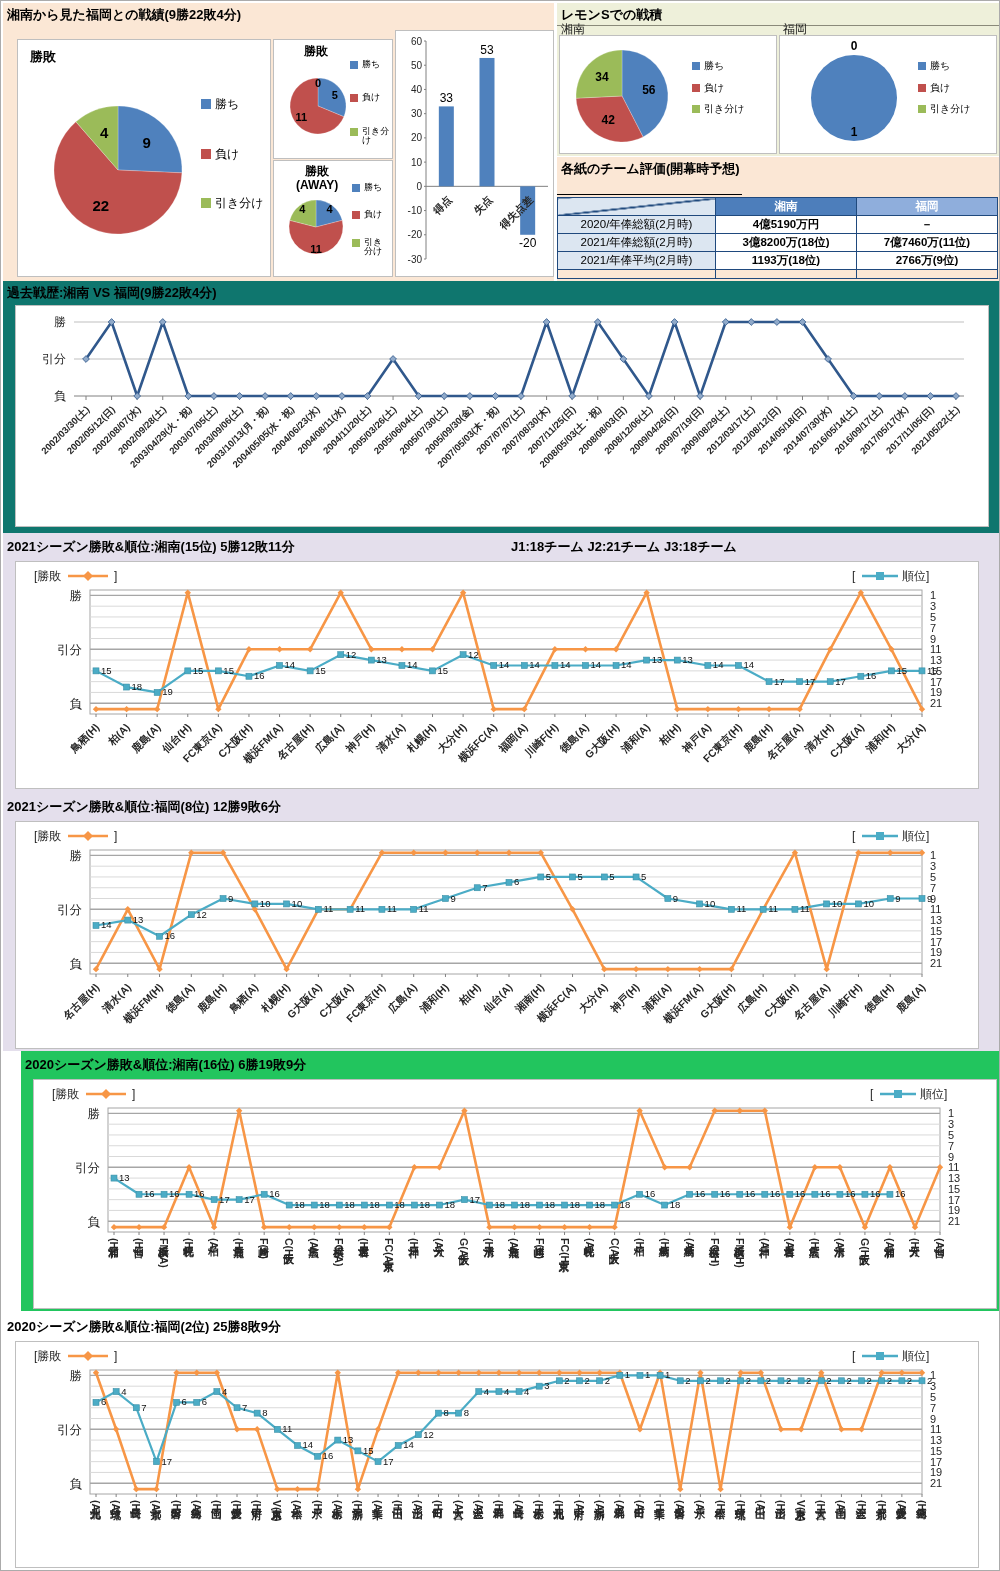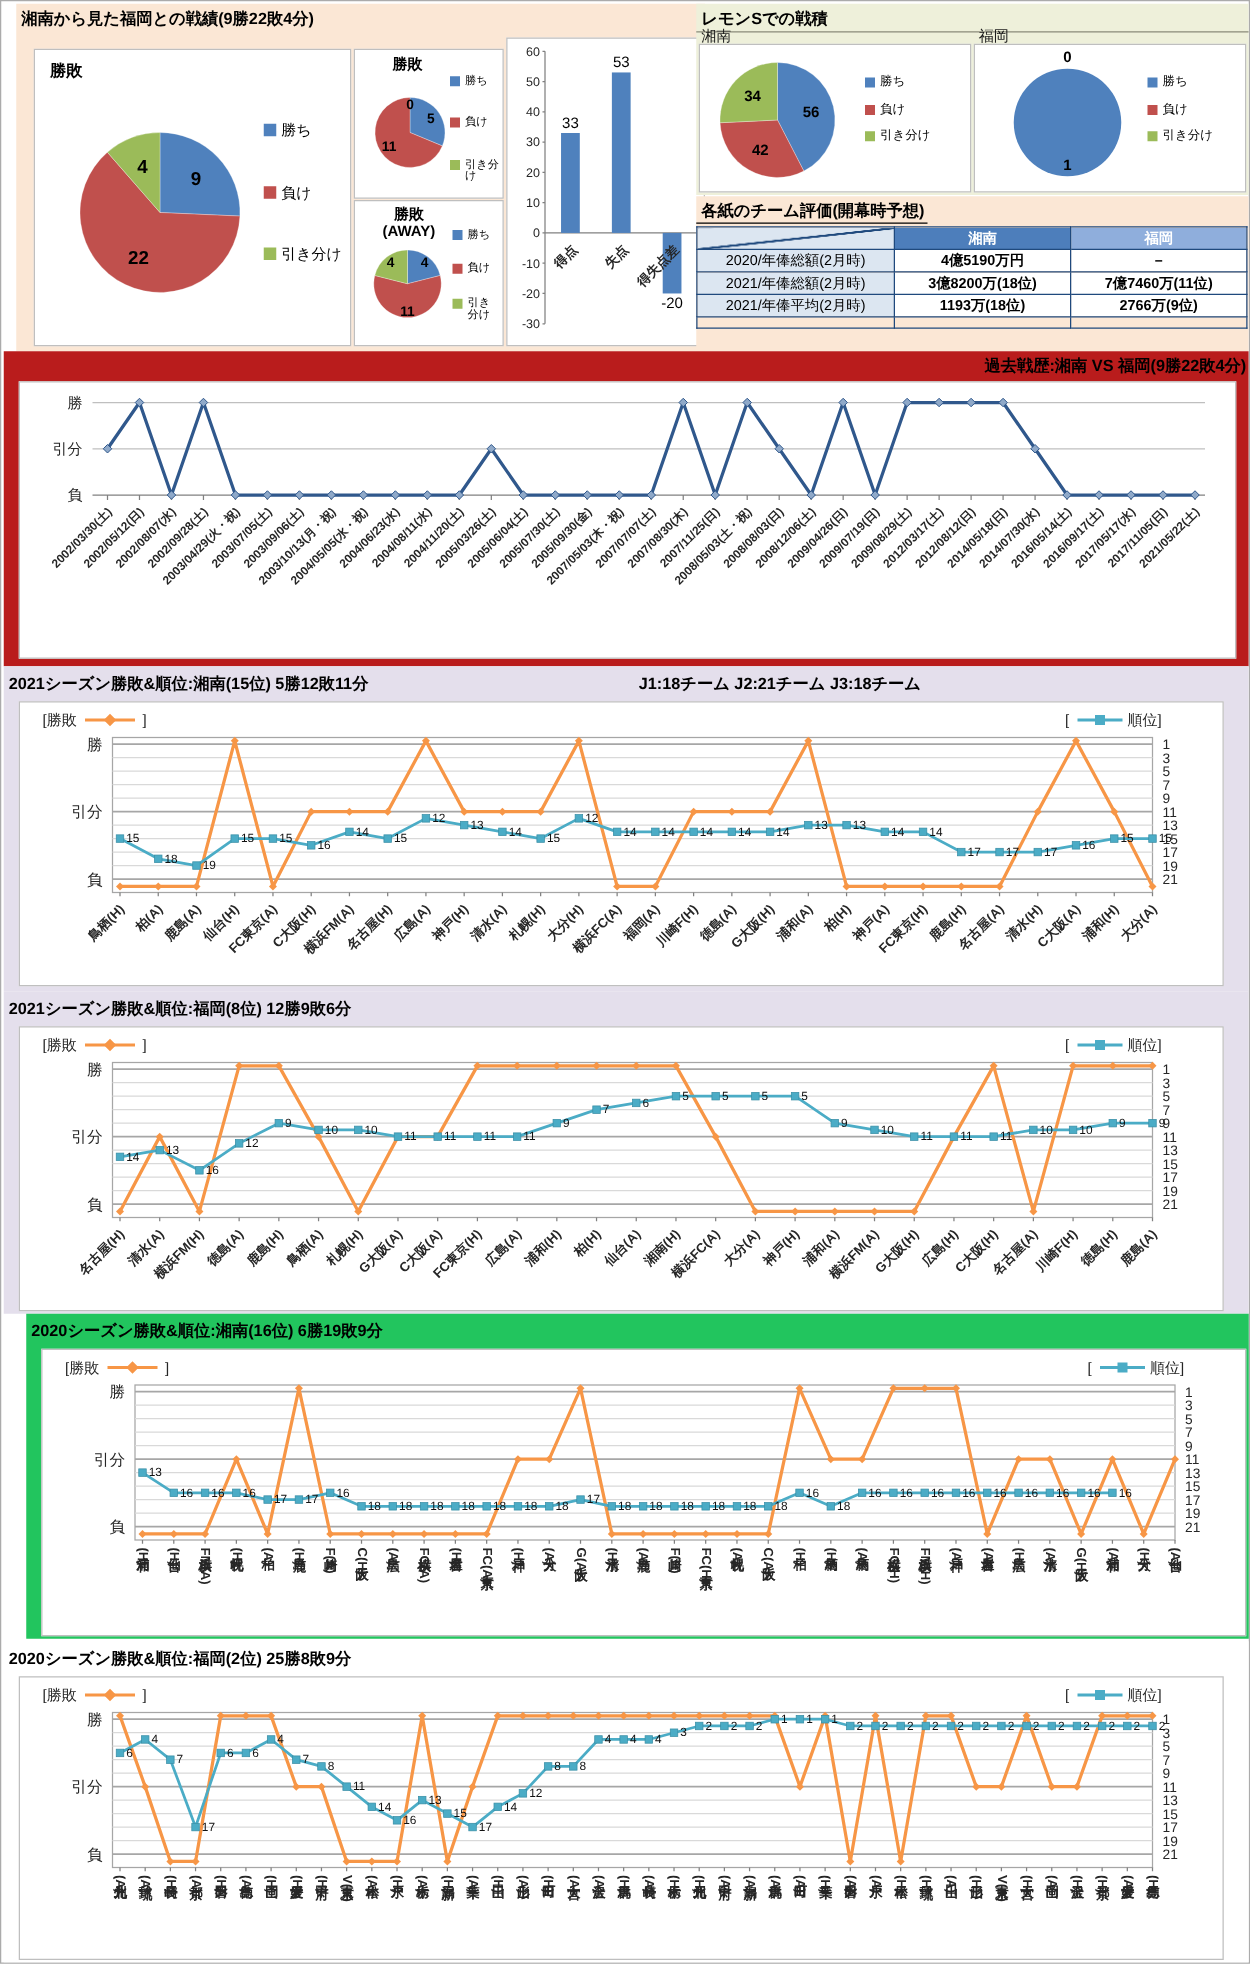--- a/index.html
+++ b/index.html
@@ -22,21 +22,21 @@
   .diag{background:#DCE6F1 linear-gradient(to bottom right,transparent 47%,#1F497D 48%,#1F497D 52%,transparent 53%);}
   .banner{position:absolute;font-size:13px;font-weight:bold;color:#000;white-space:nowrap;}
   .vlabel{position:absolute;writing-mode:vertical-rl;font-size:10.5px;font-weight:bold;color:#262626;white-space:nowrap;letter-spacing:0;}
   svg text{font-family:"Liberation Sans","DejaVu Sans",sans-serif;}
 </style>
 </head>
 <body>
 
 <div id="page">
 
-  <div class="sec" style="left:12px;top:2px;width:551px;height:278px;background:#FBE7D5;">
+  <div class="sec" style="left:2px;top:2px;width:551px;height:278px;background:#FBE7D5;">
     <div class="sec-title">湘南から見た福岡との戦績(9勝22敗4分)</div>
     <div class="panel" style="left:14px;top:36px;width:254px;height:238px;">
       <div class="chart-title" style="left:12px;top:10px;font-size:13px;">勝敗</div>
       <svg width="252" height="236">
           <path d="M100,130 L100,66 A64,64 0 0 1 163.93555625864414,132.87134914243293 Z" fill="#4F81BD" stroke="rgba(255,255,255,0.4)" stroke-width="0.6"></path>
           <path d="M100,130 L163.93555625864414,132.87134914243293 A64,64 0 1 1 57.89192153985839,81.8034261757689 Z" fill="#C0504D" stroke="rgba(255,255,255,0.4)" stroke-width="0.6"></path>
           <path d="M100,130 L57.89192153985839,81.8034261757689 A64,64 0 0 1 99.99999999999999,66 Z" fill="#9BBB59" stroke="rgba(255,255,255,0.4)" stroke-width="0.6"></path>
           <text x="128.6805001966709" y="107.8286340882012" text-anchor="middle" font-size="15" font-weight="bold" fill="#000">9</text>
           <text x="82.78349323181531" y="171.000444678368" text-anchor="middle" font-size="15" font-weight="bold" fill="#000">22</text>
           <text x="86.05744698045228" y="98.10020033301524" text-anchor="middle" font-size="15" font-weight="bold" fill="#000">4</text>
@@ -188,21 +188,21 @@
           </div>
           <div class="legend-item">
             <span class="legend-box" style="width: 8px; height: 8px; background: rgb(155, 187, 89);"></span>
             <span>引き分け</span>
           </div>
         </div>
     </div>
   </div>
 
   <div class="sec" style="left:556px;top:156px;width:442px;height:124px;background:#FBE7D5;">
-    <div class="sec-title" style="border-bottom:1px solid #000;display:inline-block;padding-bottom:0;">各紙のチーム評価(開幕時予想)</div>
+    <div class="sec-title" style="border-bottom:1px solid #000;display:inline-block;padding-bottom:16px;">各紙のチーム評価(開幕時予想)</div>
     <table class="eval" style="width:440px;margin-top:2px;">
       <colgroup>
           <col style="width:158px">
           <col style="width:141px">
           <col style="width:141px">
         </colgroup>
       <tbody id="eval-tbody">
           <tr>
             <th class="diag"></th>
             <th style="background: rgb(77, 126, 187);">湘南</th>
@@ -225,21 +225,21 @@
           </tr>
           <tr>
             <td style="height: 9px;"></td>
             <td style="height: 9px;"></td>
             <td style="height: 9px;"></td>
           </tr>
         </tbody>
     </table>
   </div>
 
-  <div class="sec" style="left:2px;top:280px;width:996px;height:252px;background:#b91c1c;text-align:right;">
+  <div class="sec" style="left:2px;top:280px;width:996px;height:252px;background:#0f766e;">
     <div class="sec-title">過去戦歴:湘南 VS 福岡(9勝22敗4分)</div>
     <div class="panel" style="left:12px;top:24px;width:974px;height:222px;">
       <svg width="972" height="220">
           <line x1="58" y1="16" x2="948" y2="16" stroke="#BFBFBF" stroke-width="1"></line>
           <text x="50" y="20" text-anchor="end" font-size="12" fill="#262626">勝</text>
           <line x1="58" y1="53" x2="948" y2="53" stroke="#BFBFBF" stroke-width="1"></line>
           <text x="50" y="57" text-anchor="end" font-size="12" fill="#262626">引分</text>
           <line x1="58" y1="90" x2="948" y2="90" stroke="#808080" stroke-width="1"></line>
           <text x="50" y="94" text-anchor="end" font-size="12" fill="#262626">負</text>
           <line x1="70" y1="90" x2="70" y2="94" stroke="#808080" stroke-width="1"></line>

